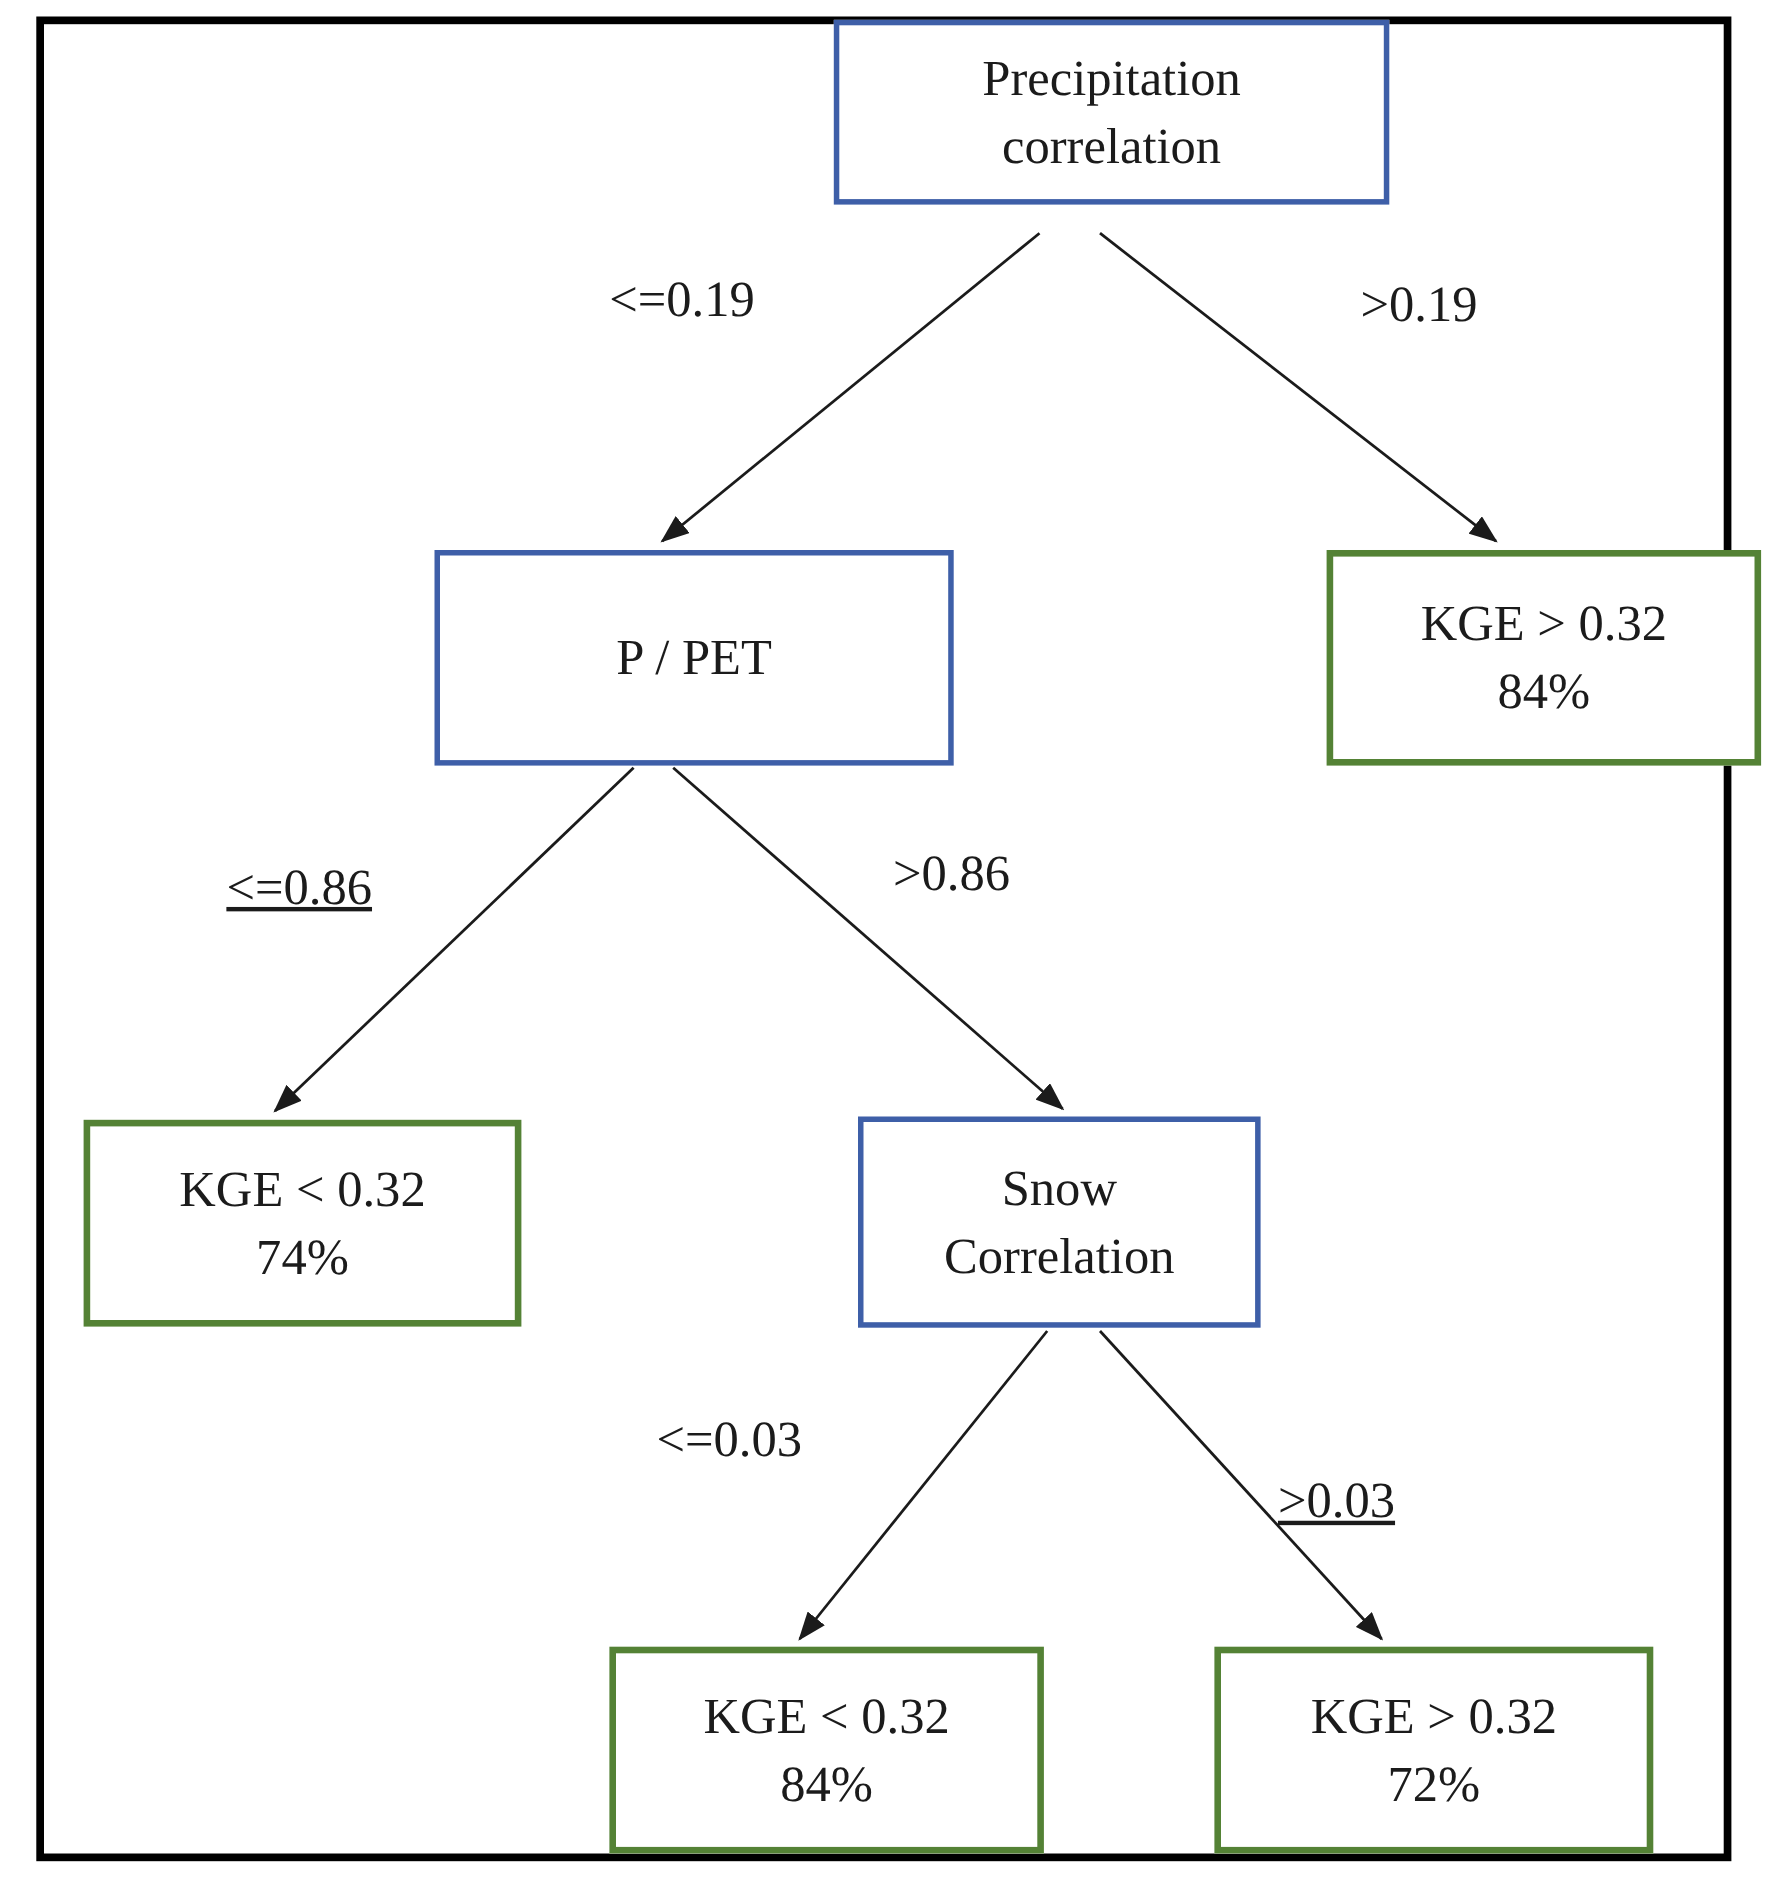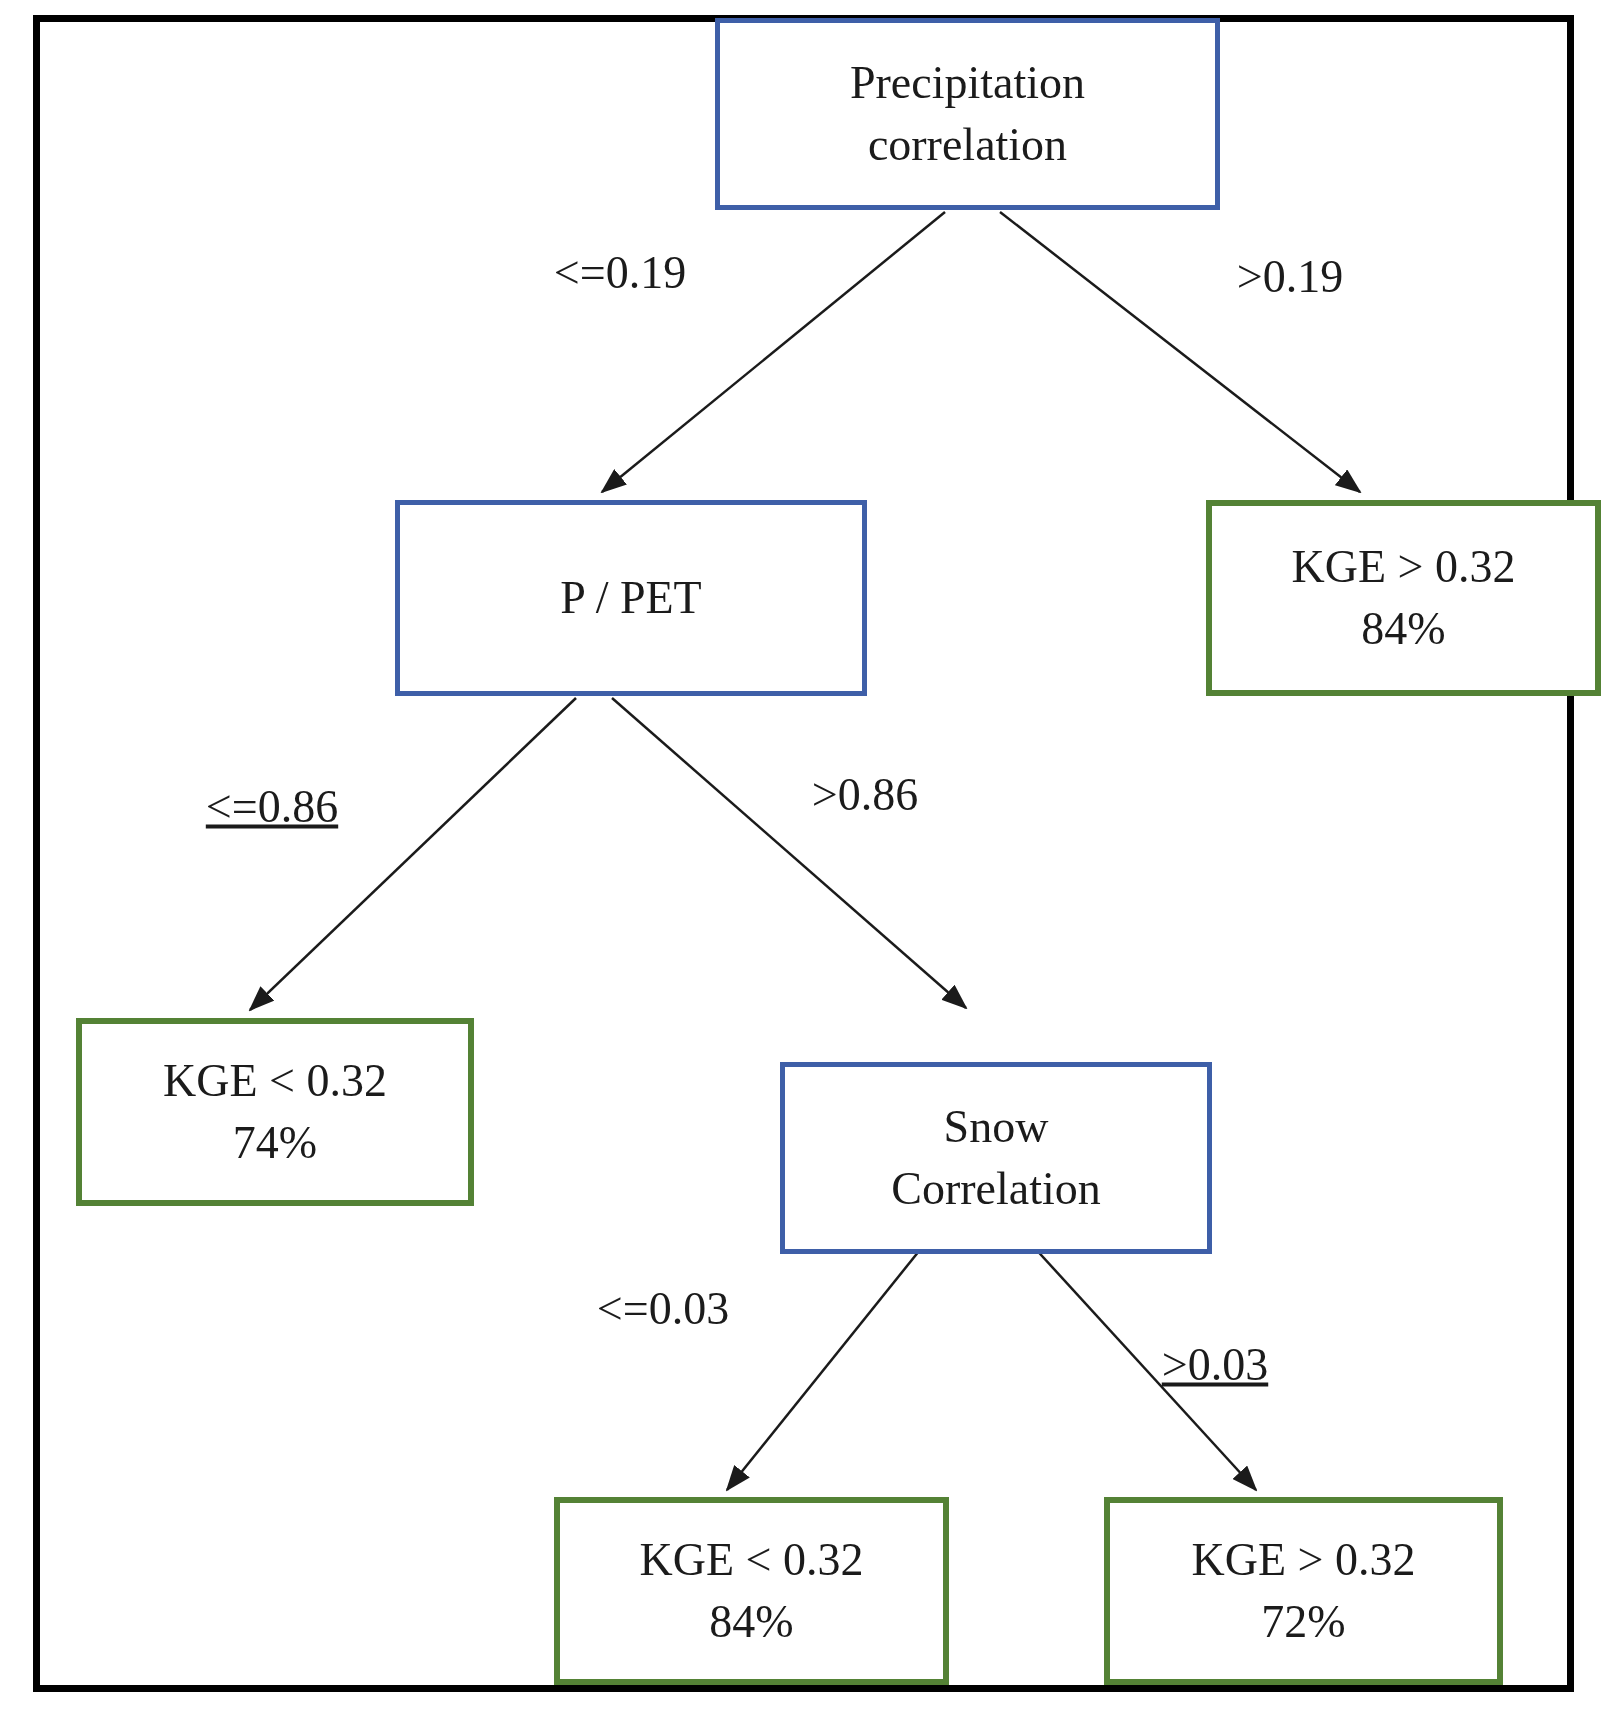--- a/index.html
+++ b/index.html
@@ -33,25 +33,25 @@
     align-items: center;
     justify-content: center;
     text-align: center;
     white-space: pre-line;
     font-size: 46px;
     line-height: 1.35;
   }
   .decision { border: 5px solid var(--decision, #3e5fa8); }
   .leaf     { border: 6px solid var(--leaf, #548235); margin-left: 36px; }
 
-  .node.root      { left: 715px;  top: 18px;   width: 505px; height: 192px; }
+  .node.root      { left: 758px;  top: 18px;   width: 505px; height: 168px; }
   .node.p-pet     { left: 395px;  top: 500px;  width: 472px; height: 196px; }
   .node.kge-gt-84 { left: 1170px; top: 500px;  width: 395px; height: 196px; }
   .node.kge-lt-74 { left: 40px;   top: 1018px; width: 398px; height: 188px; }
-  .node.snow      { left: 780px;  top: 1062px; width: 432px; height: 192px; }
+  .node.snow      { left: 780px;  top: 1015px; width: 366px; height: 192px; }
   .node.kge-lt-84 { left: 518px;  top: 1497px; width: 395px; height: 188px; }
   .node.kge-gt-72 { left: 1068px; top: 1497px; width: 399px; height: 188px; }
 
   .edge-label {
     position: absolute;
     transform: translate(-50%, -50%);
     font-size: 46px;
     white-space: nowrap;
   }
   .lbl-root-left  { left: 620px;  top: 272px;  }

